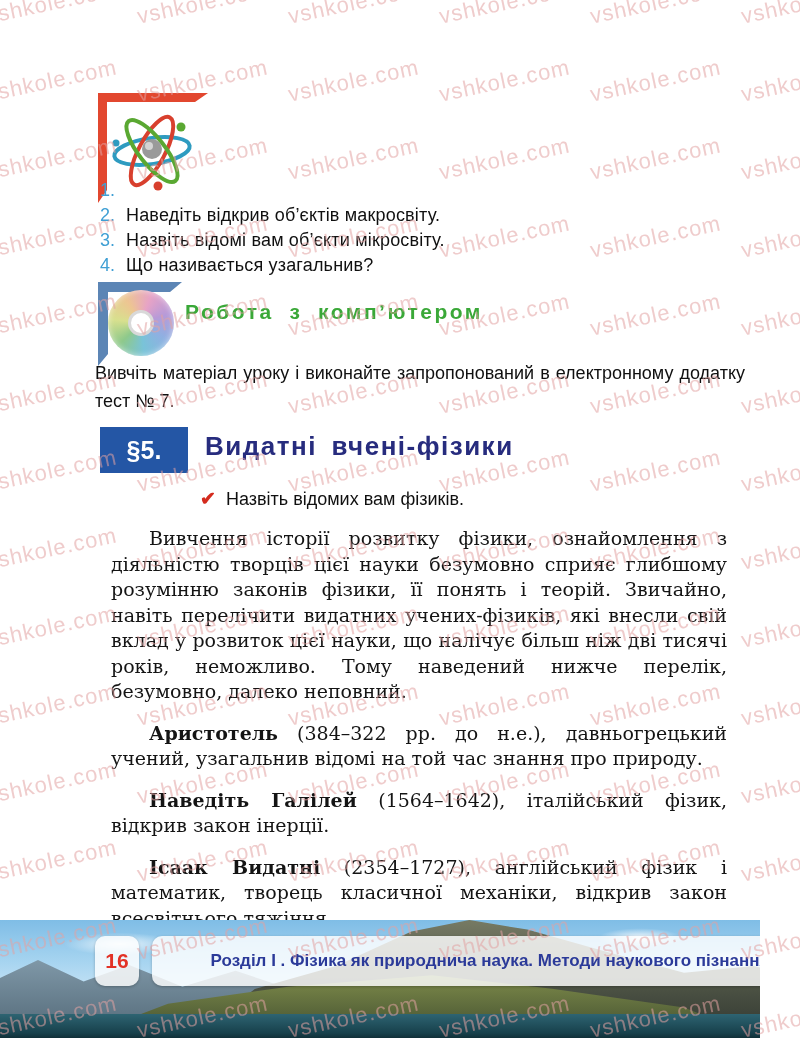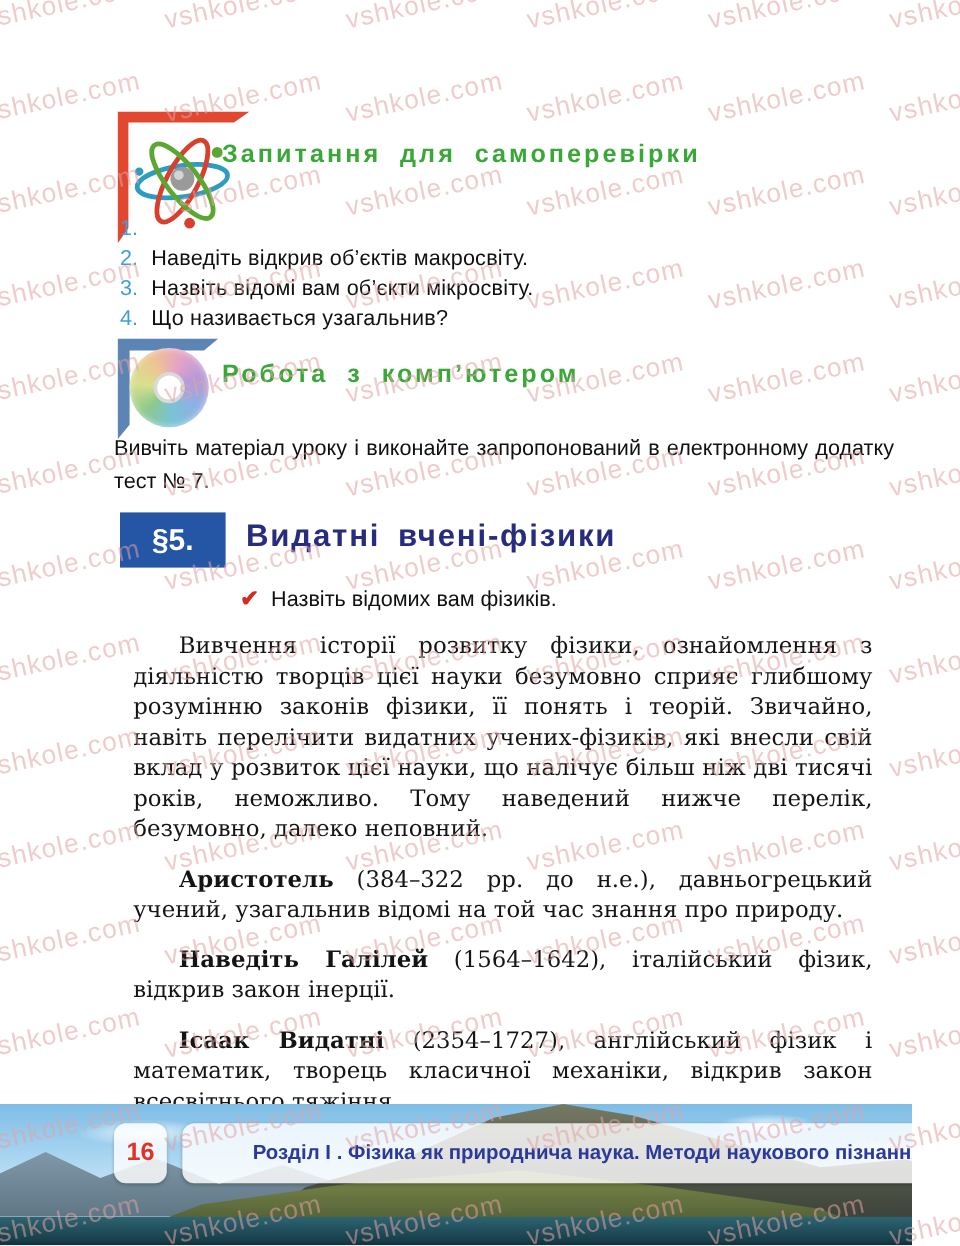--- a/index.html
+++ b/index.html
@@ -93,21 +93,20 @@
         <ellipse cx="46" cy="46" rx="38" ry="13" stroke="#d8402e" transform="rotate(-62 46 46)"></ellipse>
         <ellipse cx="46" cy="46" rx="38" ry="13" stroke="#5aa832" transform="rotate(52 46 46)"></ellipse>
       </g>
       <circle cx="46" cy="44" r="10" fill="#9a9a9a"></circle>
       <circle cx="43" cy="41" r="4" fill="#d4d4d4"></circle>
       <circle cx="75" cy="22" r="4.5" fill="#5aa832"></circle>
       <circle cx="52" cy="81" r="4.5" fill="#d8402e"></circle>
       <circle cx="10" cy="38" r="3.5" fill="#2e9bc0"></circle>
     </svg>
   </div>
-  <div id="q-head" class="green-head">Запитання для самоперевірки</div>
 
   <div id="questions-list">
       <div class="q-item">
         <span class="q-num">1.</span>
       </div>
       <div class="q-item">
         <span class="q-num">2.</span>
         <span class="q-text">Наведіть відкрив об’єктів макросвіту.</span>
       </div>
       <div class="q-item">

